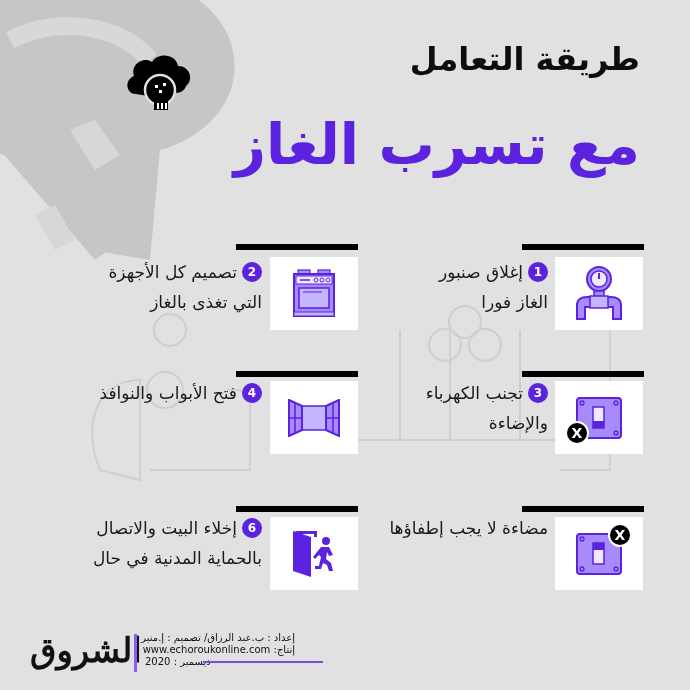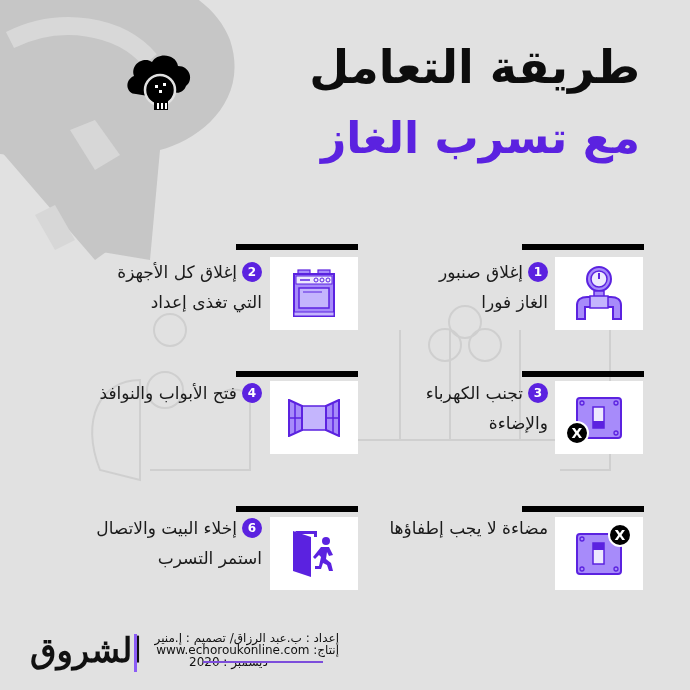--- a/index.html
+++ b/index.html
@@ -1,29 +1,29 @@
 <!DOCTYPE html>
 <html><head>
 <meta charset="utf-8">
 <style>
   html, body { margin:0; padding:0; }
   body { width:690px; height:690px; overflow:hidden; background:#e1e1e1; font-family:"DejaVu Sans", sans-serif; position:relative; }
   .bg-shape { position:absolute; pointer-events:none; }
   .title { position:absolute; right:50px; direction:rtl; font-weight:bold; white-space:nowrap; }
-  .title-1 { top:40px; font-size:46px; color:#0d0d0d; }
-  .title-2 { top:112px; font-size:44px; color:#5b22e0; }
+  .title-1 { top:40px; font-size:32px; color:#0d0d0d; }
+  .title-2 { top:112px; font-size:56px; color:#5b22e0; }
   .skull { position:absolute; left:124px; top:52px; width:70px; height:62px; }
   .card-bar { position:absolute; height:6px; background:#000; }
   .card-box { position:absolute; background:#fff; display:flex; align-items:center; justify-content:center; }
   .step { position:absolute; direction:rtl; text-align:right; font-size:17px; line-height:30px; color:#1a1a1a; }
   .badge { display:inline-flex; align-items:center; justify-content:center; width:20px; height:20px; border-radius:50%; background:#5b22e0; color:#fff; font-size:12px; font-weight:bold; margin-left:5px; vertical-align:2px; }
   .xmark { position:absolute; width:24px; height:24px; border-radius:50%; background:#000; border:2px solid #fff; color:#fff; font-size:14px; font-weight:bold; display:flex; align-items:center; justify-content:center; box-sizing:border-box; }
   .footer-logo { position:absolute; left:30px; top:630px; font-size:34px; font-weight:bold; color:#111; direction:rtl; font-family:"DejaVu Serif", serif; letter-spacing:-1px; }
   .footer-divider { position:absolute; left:134px; top:634px; width:3px; height:38px; background:#8b5cf6; }
-  .footer-text { position:absolute; left:145px; top:632px; font-size:12px; line-height:12px; color:#111; width:150px;margin-left:44px; }
+  .footer-text { position:absolute; left:145px; top:632px; font-size:10px; line-height:12px; color:#111; width:150px; }
   .footer-text div { white-space:nowrap; }
   .footer-line { position:absolute; left:203px; top:661px; width:120px; height:2px; background:#7c4ddb; }
 </style>
 </head>
 <body>
 
 <svg class="bg-shape" style="left:0;top:0" width="690" height="690" viewBox="0 0 690 690">
   <path d="M-40 10 C 40 -60, 200 -40, 230 40 C 250 100, 200 140, 160 150 L 150 260 L 90 250 L 60 160 L -40 150 Z" fill="#c6c6c6"></path>
   <path d="M10 40 C 60 15, 120 25, 150 60" stroke="#d8d8d8" stroke-width="18" fill="none"></path>
   <path d="M0 150 L 70 130 L 150 220 L 95 260 Z" fill="#c6c6c6"></path>
@@ -84,22 +84,22 @@
     <line x1="8" y1="11" x2="18" y2="11" stroke="#5b22e0" stroke-width="1.5"></line>
     <circle cx="24" cy="11" r="2" fill="none" stroke="#5b22e0"></circle>
     <circle cx="30" cy="11" r="2" fill="none" stroke="#5b22e0"></circle>
     <circle cx="36" cy="11" r="2" fill="none" stroke="#5b22e0"></circle>
     <rect x="7" y="19" width="30" height="20" fill="#c4b5fd" stroke="#5b22e0" stroke-width="1.5"></rect>
     <line x1="11" y1="23" x2="30" y2="23" stroke="#5b22e0" stroke-width="1"></line>
     <rect x="2" y="43" width="40" height="4" fill="#c4b5fd" stroke="#5b22e0" stroke-width="1"></rect>
   </svg>
 </div>
 <div class="step" style="right:428px;top:257px;">
-  <div><span class="badge">2</span><span>إغلاق كل الأجهزة</span></div>
-  <div>التي تغذى إعداد</div>
+  <div><span class="badge">2</span><span>تصميم كل الأجهزة</span></div>
+  <div>التي تغذى بالغاز</div>
 </div>
 
 <div class="card-bar" style="left:522px;top:371px;width:122px;"></div>
 <div class="card-box" style="left:555px;top:381px;width:88px;height:73px;">
   <svg width="46" height="42" viewBox="0 0 46 42">
     <rect x="1" y="1" width="44" height="40" rx="3" fill="#a78bfa" stroke="#5b22e0" stroke-width="2"></rect>
     <circle cx="6" cy="6" r="2" fill="none" stroke="#5b22e0" stroke-width="1.3"></circle>
     <circle cx="40" cy="6" r="2" fill="none" stroke="#5b22e0" stroke-width="1.3"></circle>
     <circle cx="40" cy="36" r="2" fill="none" stroke="#5b22e0" stroke-width="1.3"></circle>
     <rect x="17" y="10" width="11" height="21" fill="#ede9fe" stroke="#5b22e0" stroke-width="1.5"></rect>
@@ -148,21 +148,21 @@
 <div class="card-box" style="left:270px;top:517px;width:88px;height:73px;">
   <svg width="46" height="50" viewBox="0 0 46 50">
     <path d="M4 2 L 26 2 L 26 8 L 23 8 L 23 5 L 7 5" fill="#5b22e0"></path>
     <path d="M2 2 L 20 8 L 20 48 L 2 42 Z" fill="#5b22e0"></path>
     <circle cx="35" cy="12" r="4" fill="#5b22e0"></circle>
     <path d="M30 18 L 38 18 L 42 26 L 38 27 L 36 23 L 35 30 L 40 34 L 42 42 L 38 42 L 36 36 L 32 34 L 30 40 L 24 40 L 24 37 L 28 37 L 30 28 L 28 26 L 24 30 L 22 28 Z" fill="#5b22e0"></path>
   </svg>
 </div>
 <div class="step" style="right:428px;top:513px;margin-left:15px;">
   <div><span class="badge">6</span><span>إخلاء البيت والاتصال</span></div>
-  <div>استمر التسرب</div>
+  <div>بالحماية المدنية في حال</div>
 </div>
 
 <div class="footer-logo">الشروق</div>
 <div class="footer-divider"></div>
 <div class="footer-text">
   <div style="direction:rtl;text-align:left;">إعداد : ب.عبد الرزاق/ تصميم : إ.منير</div>
   <div style="direction:rtl;text-align:center;">إنتاج: www.echoroukonline.com</div>
   <div style="direction:rtl;text-align:left;">ديسمبر : 2020</div>
 </div>
 <div class="footer-line"></div>

